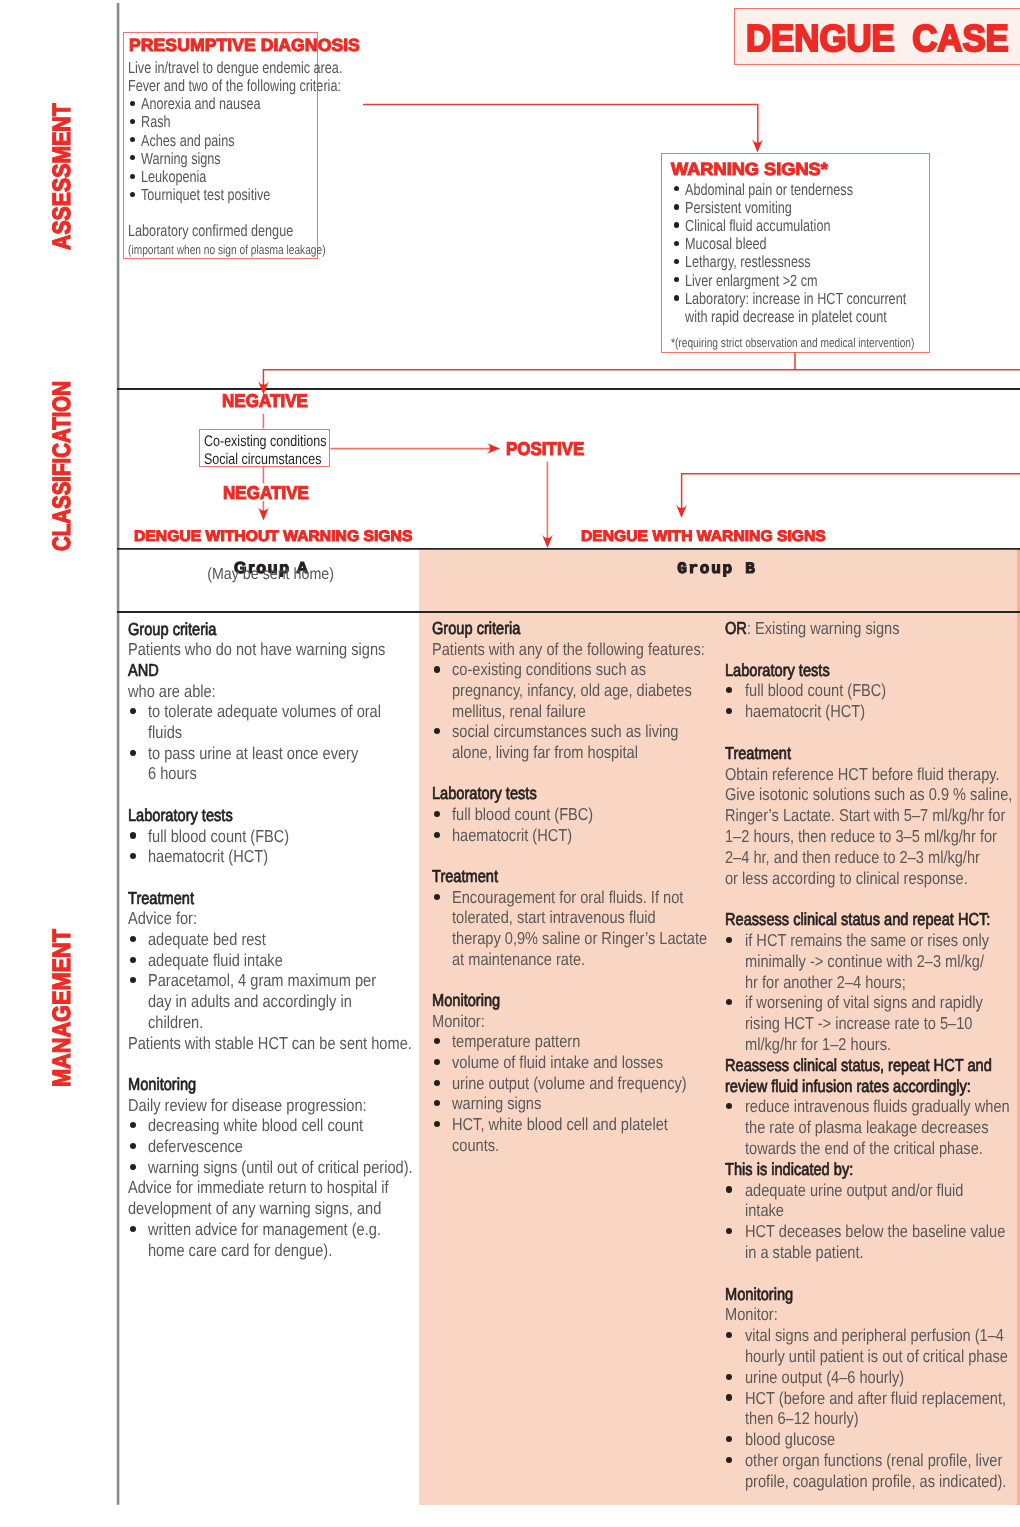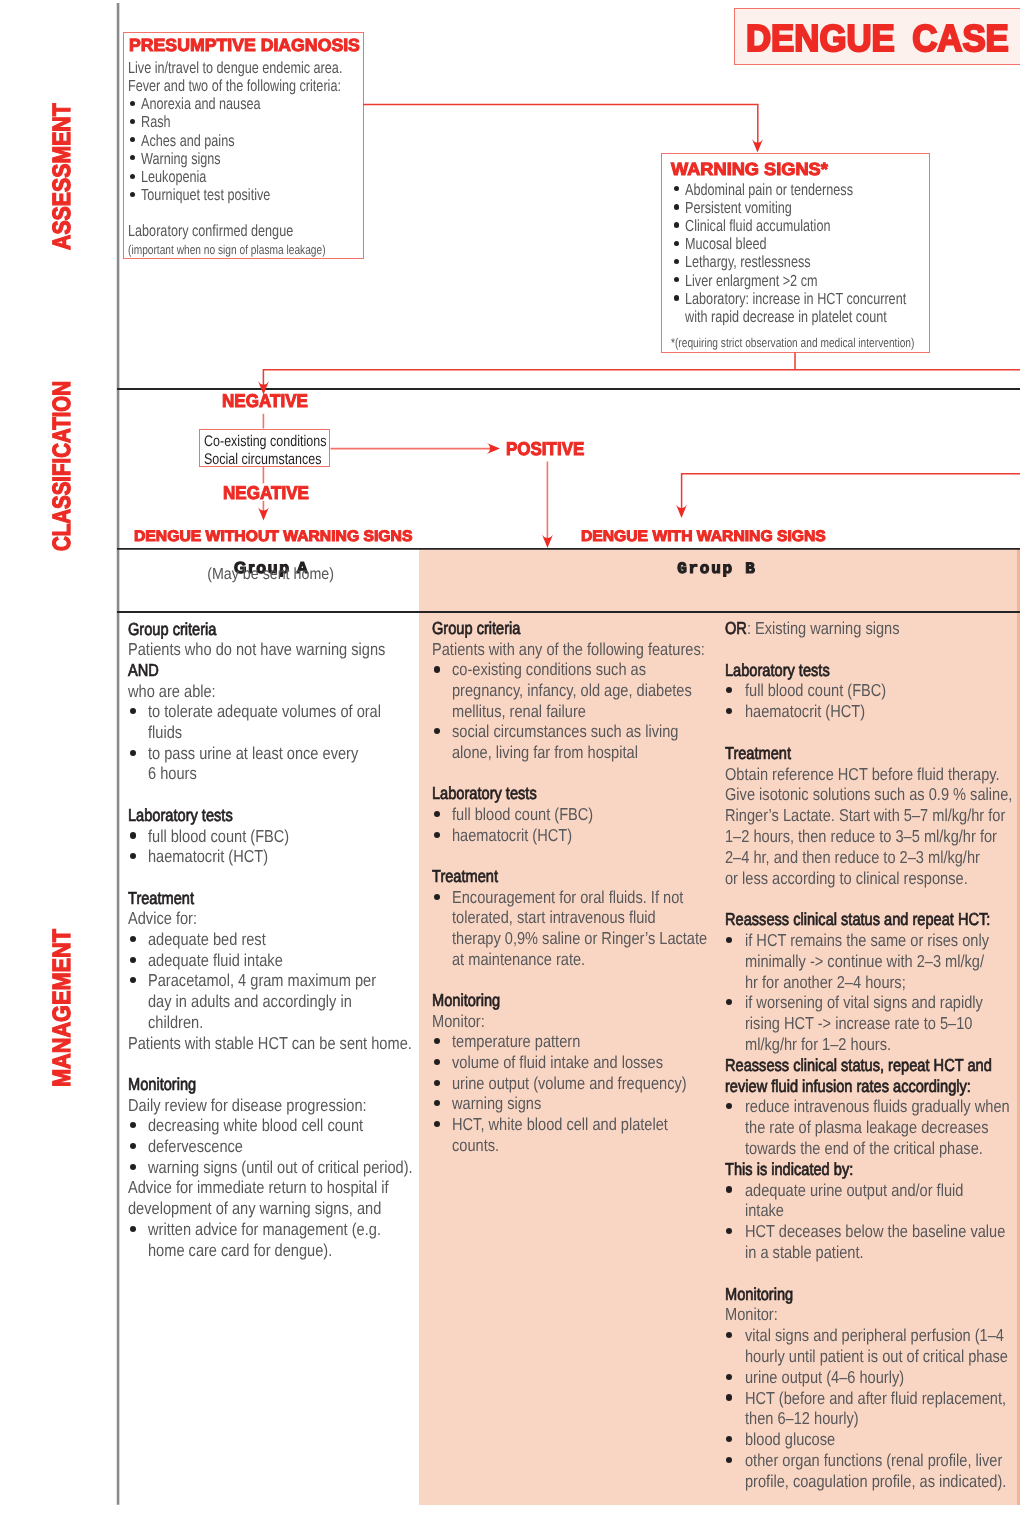--- a/index.html
+++ b/index.html
@@ -44,21 +44,21 @@
 <div id="page">
 
   <div class="band-label" style="left:50.2px;top:249.6px;transform:rotate(-90deg) scaleX(0.852);">ASSESSMENT</div>
   <div class="band-label" style="left:50.2px;top:550.5px;transform:rotate(-90deg) scaleX(0.818);">CLASSIFICATION</div>
   <div class="band-label" style="left:50.2px;top:1087px;transform:rotate(-90deg) scaleX(0.868);">MANAGEMENT</div>
 
   <div class="titlebox" style="left:734px;top:8px;width:300px;height:57px;">
     <div class="title-txt abs" style="left:11.0px;top:11.4px;">DENGUE CASE</div>
   </div>
 
-  <div class="rbox" style="left:123px;top:32px;width:241px;height:227px;">
+  <div class="rbox" style="left:123px;top:32px;width:195px;height:227px;">
     <div id="presumptiveBody">
         <div class="ln boxhdr" style="left: 5.3px; top: 4.0168px; font-size: 17.6px; line-height: 17.6px; color: rgb(237, 43, 36); transform: scaleX(1.005); font-weight: bold;">PRESUMPTIVE DIAGNOSIS</div>
         <div class="ln" style="left: 4.1px; top: 26.8741px; font-size: 16.13px; line-height: 16.13px; color: rgb(88, 88, 90); transform: scaleX(0.785);">Live in/travel to dengue endemic area.</div>
         <div class="ln" style="left: 4.1px; top: 45.0741px; font-size: 16.13px; line-height: 16.13px; color: rgb(88, 88, 90); transform: scaleX(0.785);">Fever and two of the following criteria:</div>
         <div class="ln" style="left: 5.8px; top: 67.7px; width: 5.2px; height: 5.2px; border-radius: 50%; background: rgb(35, 31, 32); transform: none;"></div>
         <div class="ln" style="left: 16.5px; top: 63.2741px; font-size: 16.13px; line-height: 16.13px; color: rgb(88, 88, 90); transform: scaleX(0.785);">Anorexia and nausea</div>
         <div class="ln" style="left: 5.8px; top: 85.9px; width: 5.2px; height: 5.2px; border-radius: 50%; background: rgb(35, 31, 32); transform: none;"></div>
         <div class="ln" style="left: 16.5px; top: 81.4741px; font-size: 16.13px; line-height: 16.13px; color: rgb(88, 88, 90); transform: scaleX(0.785);">Rash</div>
         <div class="ln" style="left: 5.8px; top: 104.1px; width: 5.2px; height: 5.2px; border-radius: 50%; background: rgb(35, 31, 32); transform: none;"></div>
         <div class="ln" style="left: 16.5px; top: 99.6741px; font-size: 16.13px; line-height: 16.13px; color: rgb(88, 88, 90); transform: scaleX(0.785);">Aches and pains</div>

